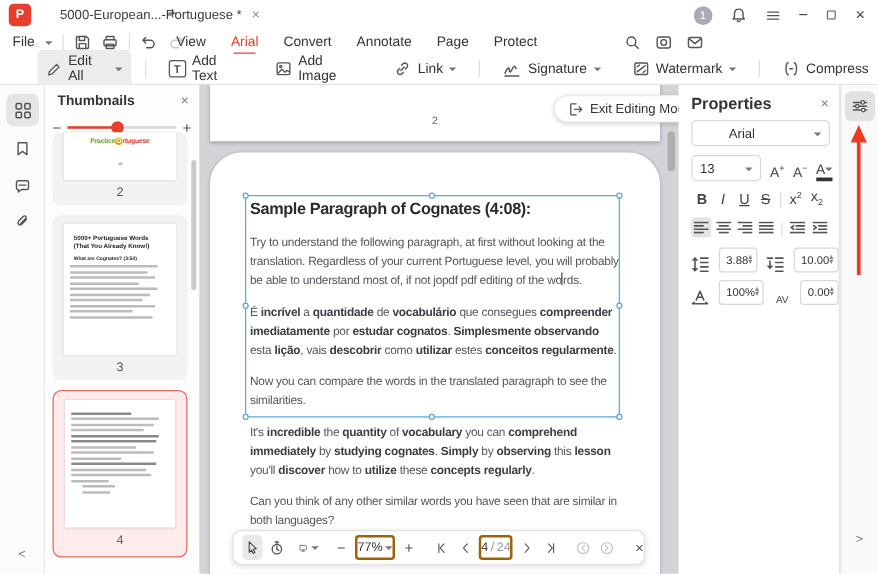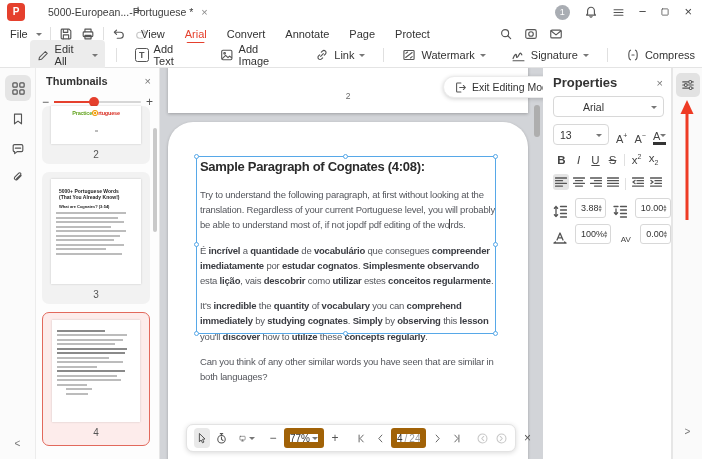--- a/index.html
+++ b/index.html
@@ -72,21 +72,21 @@
   .caret { display:inline-block; width:0; height:10px; border-left:1px solid #444; vertical-align:-1px; }
   #sel-box { position:absolute; left:28px; top:34px; width:300px; height:178px; border:1px solid #57a8e8; }
   .hdl { position:absolute; width:5px; height:5px; background:#fff; border:1px solid #57a8e8; border-radius:50%; }
   #doc-scroll { position:absolute; right:3px; top:37px; width:6px; height:32px; background:#aeaeae; border-radius:3px; }
 
   #exit-btn { position:absolute; left:283px; top:8px; height:22px; background:#fff; border:1px solid #ececec; border-radius:12px; box-shadow:0 1px 4px rgba(0,0,0,.18); display:flex; align-items:center; gap:5px; padding:0 10px; font-size:10.5px; color:#333; white-space:nowrap; }
 
   #viewbar { position:absolute; left:26px; top:356px; width:330px; height:28px; background:#fff; border:1px solid #e3e3e3; border-radius:7px; box-shadow:0 1px 5px rgba(0,0,0,.15); display:flex; align-items:center; gap:3px; padding:0 7px; }
   .vb { display:flex; align-items:center; justify-content:center; height:20px; min-width:16px; color:#555; font-size:12px; }
   .vb.on { background:#e9e9e9; border-radius:4px; width:20px; }
-  .vb-box { border:6px solid #a16207; border-radius:3px; height:20px; display:flex; align-items:center; justify-content:center; gap:2px; font-size:10px; color:#333; }
+  .vb-box { border:2px solid #a16207; border-radius:3px; height:20px; display:flex; align-items:center; justify-content:center; gap:2px; font-size:10px; color:#333; }
   .vb-sep { width:1px; height:13px; background:#e2e2e2; margin:0 2px; }
   .dis { color:#c7c7c7 !important; }
   .dis .ic { stroke:#c7c7c7; }
 
   
   #props { width:129px; background:#fff; border-right:1px solid #e6e6e6; position:relative; flex:none; font-size:11px; color:#333; }
   #props-head { position:absolute; left:10px; right:8px; top:7px; display:flex; justify-content:space-between; align-items:center; }
   #props-title { font-size:13px; font-weight:bold; }
   .pselect { position:absolute; border:1px solid #d8d8d8; border-radius:4px; height:21px; display:flex; align-items:center; justify-content:space-between; padding:0 6px; font-size:10.5px; }
   .prow { position:absolute; left:10px; right:7px; display:flex; align-items:flex-end; }
@@ -223,33 +223,33 @@
     <svg width="14" height="14" viewBox="0 0 16 16">
         <path class="ic" d="M6.5 9.5l3-3"></path>
         <path class="ic" d="M7.2 4.8l1.3-1.3a2.4 2.4 0 0 1 3.4 3.4L10.6 8.2"></path>
         <path class="ic" d="M8.8 11.2l-1.3 1.3a2.4 2.4 0 0 1-3.4-3.4l1.3-1.3"></path>
       </svg>
     <span>Link</span>
     <span class="chev"></span>
   </div>
   <div class="sep-v" style="height:14px;"></div>
   <div class="tbtn">
+    <svg width="15" height="15" viewBox="0 0 16 16">
+        <path class="ic" d="M2.2 11.2c1.8-4.6 3.6-5.6 3.6-3s.9 2.8 2.6-.7 2.2-2 3.1-.2"></path>
+        <path class="ic" d="M2.2 13.6h11.6"></path>
+      </svg>
+    <span>Signature</span>
+    <span class="chev"></span>
+  </div>
+  <div class="tbtn">
     <svg width="14" height="14" viewBox="0 0 16 16">
         <rect class="ic" x="2.2" y="2.8" width="11.6" height="10.4" rx="1"></rect>
         <path class="ic" d="M4.2 10.8l7.4-5.6M4.4 6.2l2-1.6M9.6 11.4l2-1.6"></path>
       </svg>
     <span>Watermark</span>
-    <span class="chev"></span>
-  </div>
-  <div class="tbtn">
-    <svg width="15" height="15" viewBox="0 0 16 16">
-        <path class="ic" d="M2.2 11.2c1.8-4.6 3.6-5.6 3.6-3s.9 2.8 2.6-.7 2.2-2 3.1-.2"></path>
-        <path class="ic" d="M2.2 13.6h11.6"></path>
-      </svg>
-    <span>Signature</span>
     <span class="chev"></span>
   </div>
   <div class="sep-v" style="height:14px;"></div>
   <div class="tbtn">
     <svg width="14" height="14" viewBox="0 0 16 16">
         <path class="ic" d="M5.2 2.5c-2 .6-2 2.6-2 5.5s0 4.9 2 5.5M10.8 2.5c2 .6 2 2.6 2 5.5s0 4.9-2 5.5"></path>
         <path class="ic" d="M6.8 8h2.4"></path>
       </svg>
     <span>Compress</span>
   </div>
@@ -359,20 +359,21 @@
   <div id="main">
     <div class="sheet" id="page-prev">
       <div class="pnum">2</div>
     </div>
 
     <div class="sheet" id="page-cur">
       <div id="page-text">
         <h1>Sample Paragraph of Cognates (4:08):</h1>
         <p><span>Try to understand the following paragraph, at first without looking at the translation. Regardless of your current Portuguese level, you will probably be able to understand most of, if not jopdf pdf editing of the wo</span><span class="caret"></span><span>rds.</span></p>
         <p><span>É </span><b>incrível</b><span> a </span><b>quantidade</b><span> de </span><b>vocabulário</b><span> que consegues </span><b>compreender imediatamente</b><span> por </span><b>estudar cognatos</b><span>. </span><b>Simplesmente observando</b><span> esta </span><b>lição</b><span>, vais </span><b>descobrir</b><span> como </span><b>utilizar</b><span> estes </span><b>conceitos regularmente</b><span>.</span></p>
+        <p>Now you can compare the words in the translated paragraph to see the similarities.</p>
         <p><span>It's </span><b>incredible</b><span> the </span><b>quantity</b><span> of </span><b>vocabulary</b><span> you can </span><b>comprehend immediately</b><span> by </span><b>studying cognates</b><span>. </span><b>Simply</b><span> by </span><b>observing</b><span> this </span><b>lesson</b><span> you'll </span><b>discover</b><span> how to </span><b>utilize</b><span> these </span><b>concepts regularly</b><span>.</span></p>
         <p>Can you think of any other similar words you have seen that are similar in both languages?</p>
       </div>
 
       <div id="sel-box">
         <div class="hdl" style="left:-3px; top:-3px;"></div>
         <div class="hdl" style="left:50%; top:-3px; margin-left:-3px;"></div>
         <div class="hdl" style="right:-3px; top:-3px;"></div>
         <div class="hdl" style="left:-3px; top:50%; margin-top:-3px;"></div>
         <div class="hdl" style="right:-3px; top:50%; margin-top:-3px;"></div>

